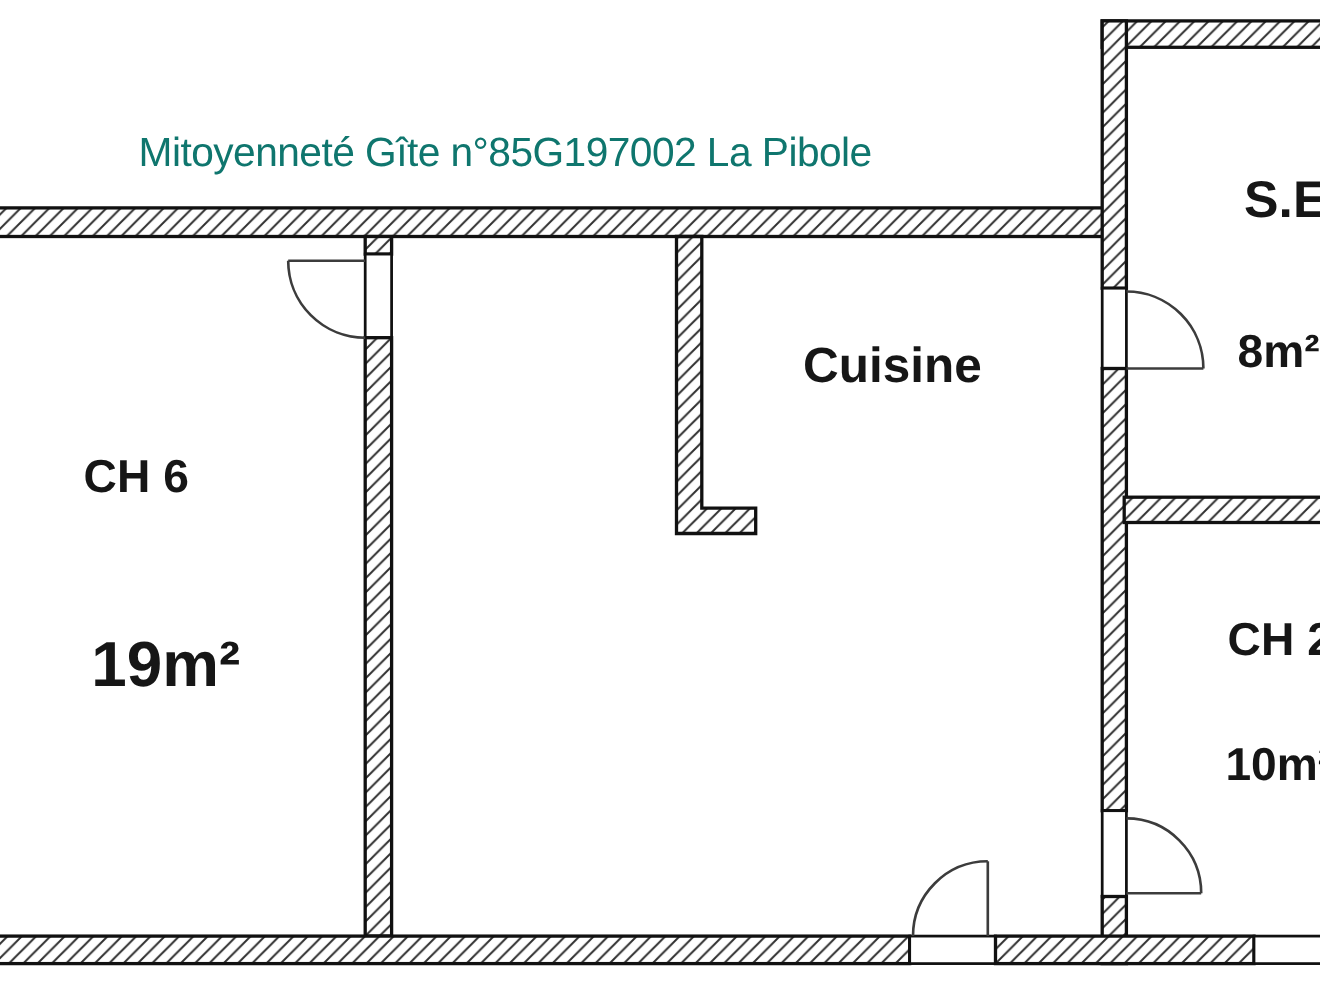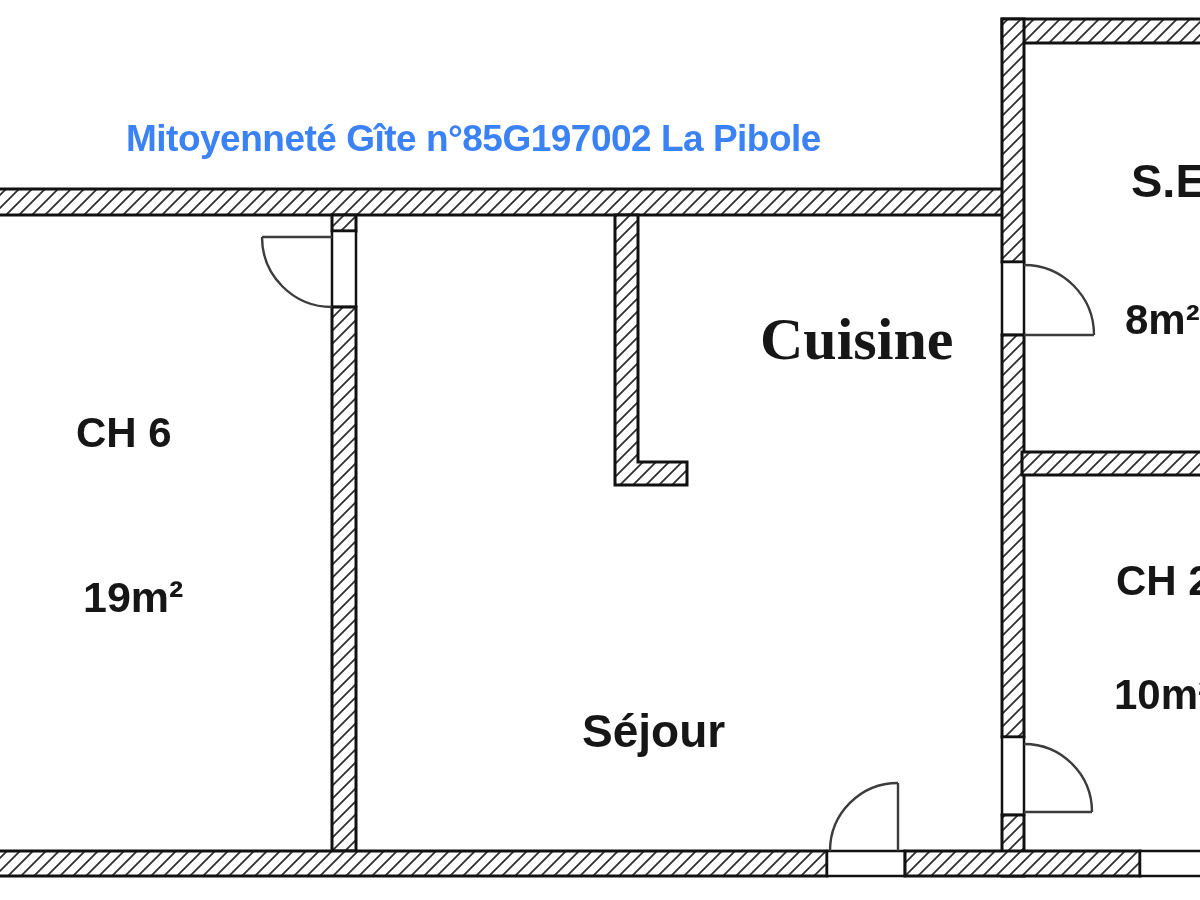--- a/index.html
+++ b/index.html
@@ -18,29 +18,29 @@
     position:absolute;
     font-weight:bold;
     color:#161616;
     line-height:1;
     white-space:nowrap;
   }
   .title{
     position:absolute;
     left:126px;top:118px;
     font-size:37px;
-    font-weight:bold;
-    color:#3b82f6;
+    font-weight:normal;
+    color:#0f766e;
     letter-spacing:-0.5px;
     white-space:nowrap;
   }
   .lbl-ch1-name   {left:76px;  top:412px; font-size:42px;}
-  .lbl-ch1-area   {left:83px;  top:576px; font-size:43px;}
+  .lbl-ch1-area   {left:83px;  top:576px; font-size:58px;}
   .lbl-salon-name {left:413px; top:393px; font-size:43px;}
-  .lbl-cuisine-name{left:760px;top:309px; font-size:60px;font-family:Liberation Serif, serif;}
+  .lbl-cuisine-name{left:730px;top:309px; font-size:45px;}
   .lbl-sejour-area{left:694px; top:551px; font-size:44px;}
   .lbl-sejour-name{left:582px; top:708px; font-size:46px;}
   .lbl-se-name    {left:1131px;top:157px; font-size:47px;}
   .lbl-se-area    {left:1125px;top:255px; font-size:42px;margin-top:44px;}
   .lbl-ch2-name   {left:1116px;top:560px; font-size:42px;}
   .lbl-ch2-area   {left:1114px;top:674px; font-size:42px;}
 </style>
 </head>
 <body>
 
@@ -94,21 +94,20 @@
     </g>
   </svg>
 
   <div class="title">Mitoyenneté Gîte n°85G197002 La Pibole</div>
 
   <div class="lbl lbl-ch1-name">CH 6</div>
   <div class="lbl lbl-ch1-area">19m²</div>
 
   <div class="lbl lbl-cuisine-name">Cuisine</div>
 
-  <div class="lbl lbl-sejour-name">Séjour</div>
 
   <div class="lbl lbl-se-name">S.E</div>
   <div class="lbl lbl-se-area">8m²</div>
 
   <div class="lbl lbl-ch2-name">CH 2</div>
   <div class="lbl lbl-ch2-area">10m²</div>
 
 </div>
 
 </body></html>

